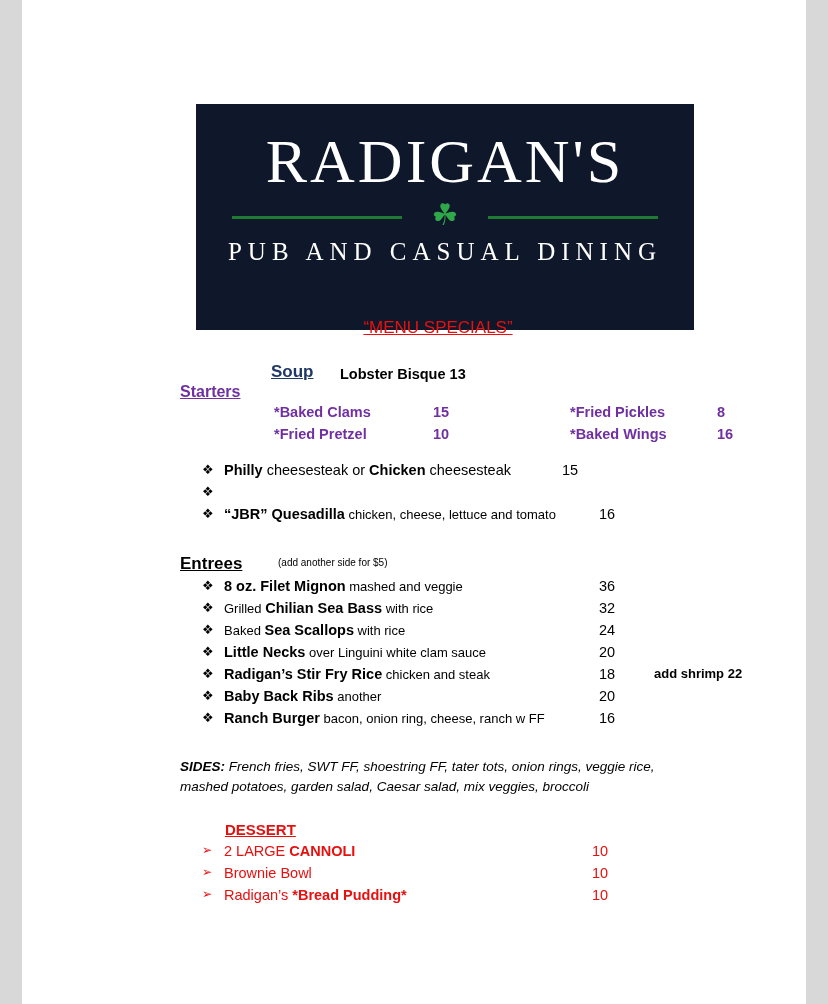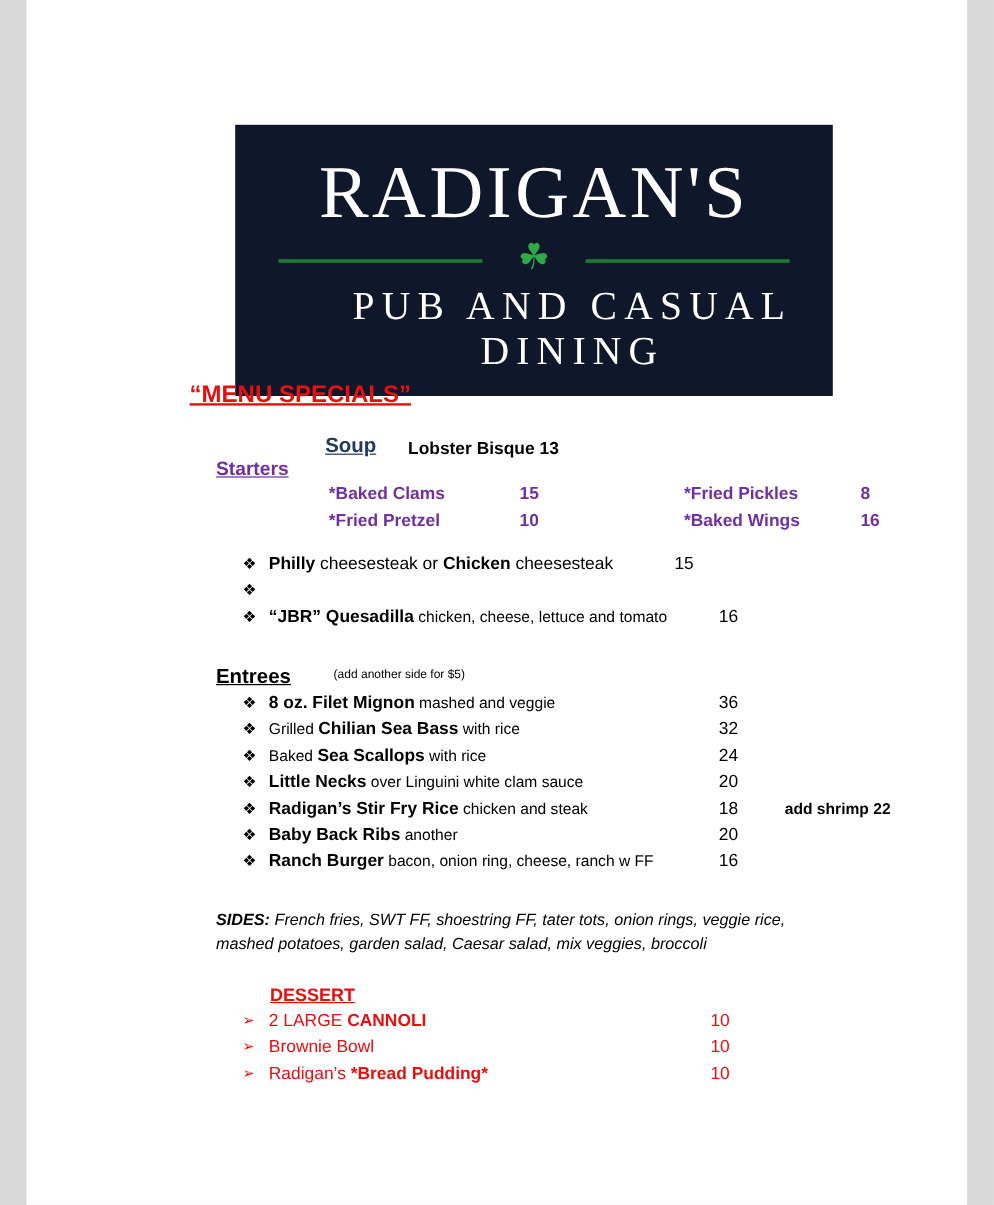--- a/index.html
+++ b/index.html
@@ -70,35 +70,35 @@
     color: #2fa84a;
     line-height: 1;
   }
   .logo-sub {
     position: absolute;
     top: 134px;
     left: 0;
     width: 100%;
     text-align: center;
     font-family: "Liberation Serif", serif;
-    font-size: 33px;
+    font-size: 25px;
     letter-spacing: 6px;
     color: #ffffff;
-    padding-left: 32px;
   }
 
   
   .menu-specials {
     position: absolute;
     left: 0;
     top: 318px;
     width: 100%;
+    text-align: center;
     color: #e8100f;
-    font-size: 20px;
-    font-weight: bold;
+    font-size: 17px;
+    font-weight: normal;
   }
   .menu-specials u { text-decoration: underline; }
   .b { font-weight: bold; }
   .sm { font-size: 13px; }
 
   
   .soup-label {
     position: absolute;
     left: 113px;
     top: 362px;

